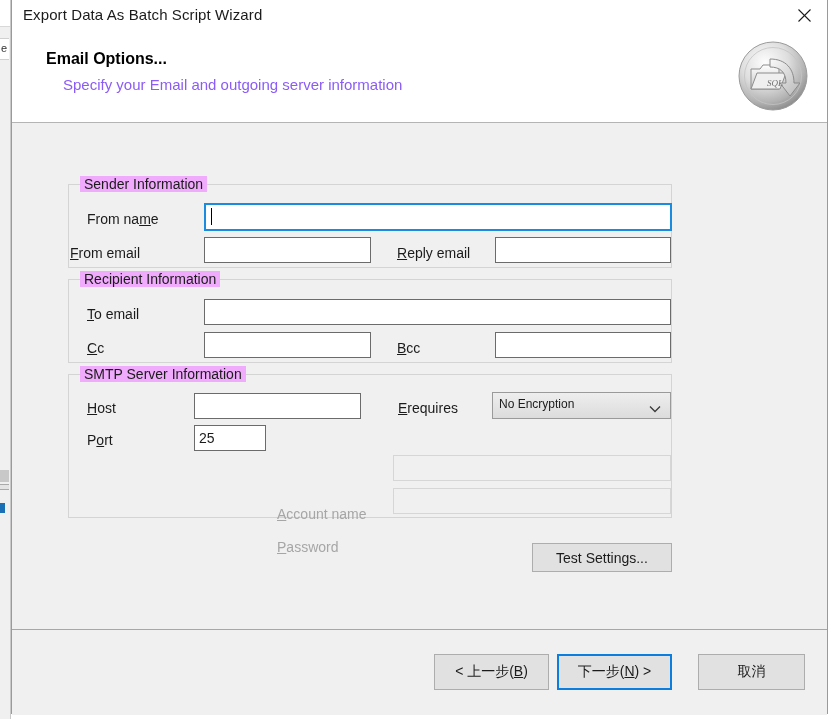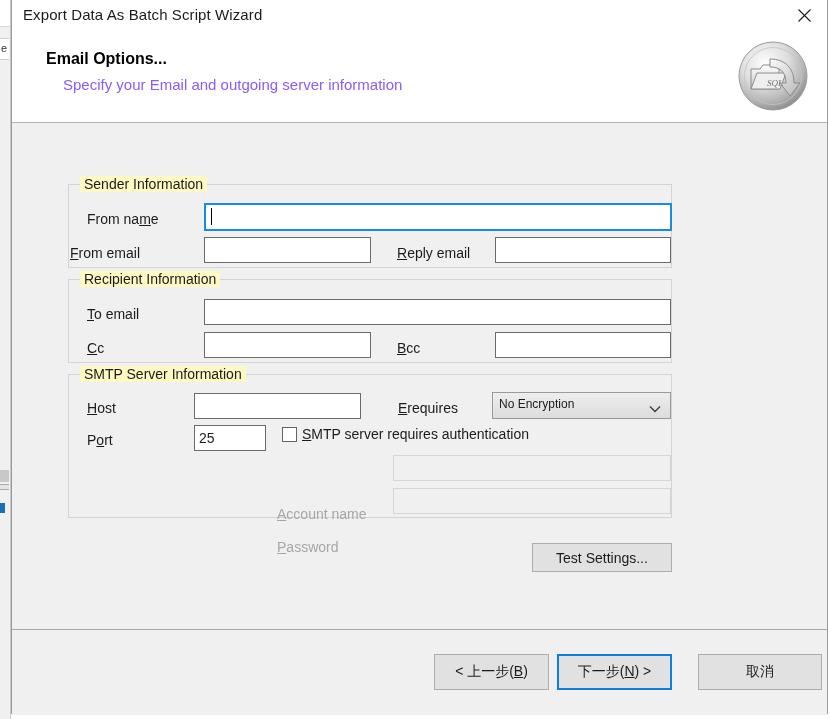--- a/index.html
+++ b/index.html
@@ -124,21 +124,21 @@
 
   
   .groupbox {
     position: absolute;
     border: 1px solid #d4d4d4;
     box-sizing: border-box;
   }
   .groupbox > .gb-title {
     position: absolute;
     top: -9px; left: 11px;
-    background: #fef9c3;
+    background: #f0abfc;
     padding: 0 4px;
     font-size: 14px;
     color: #1b1b1b;
     white-space: nowrap;
   }
 
   #gb-sender    { left: 56px; top: 61px;  width: 604px; height: 84px; }
   #gb-recipient { left: 56px; top: 156px; width: 604px; height: 84px; }
   #gb-smtp      { left: 56px; top: 251px; width: 604px; height: 144px; }
 
@@ -251,21 +251,21 @@
   #btn-test { left: 520px; top: 420px; width: 140px; height: 29px; }
 
   
   #footer {
     position: relative;
     height: 85px;
     background: #f0f0f0;
   }
   #btn-back   { left: 422px; top: 24px; width: 115px; height: 36px; }
   #btn-next   { left: 545px; top: 24px; width: 115px; height: 36px; }
-  #btn-cancel { left: 686px; top: 24px; width: 124px; height: 36px; }
+  #btn-cancel { left: 686px; top: 24px; width: 107px; height: 36px; }
 </style>
 </head>
 <body>
 
 <div id="bg-sliver">
   <div class="bg-titlebar"></div>
   <div class="bg-tab"></div>
   <div class="bg-letter">e</div>
   <div class="bg-strip-a"></div>
   <div class="bg-strip-b"></div>
@@ -357,24 +357,20 @@
       <span class="cb-arrow">
         <svg width="12" height="8" viewBox="0 0 12 8" aria-hidden="true">
           <polyline points="1,1.5 6,6.5 11,1.5" fill="none" stroke="#3a3a3a" stroke-width="1.3"></polyline>
         </svg>
       </span>
     </div>
 
     <div class="fld-label" style="left:75px; top:309px;"><span>P</span><u>o</u><span>rt</span></div>
     <input class="txtbox" style="left: 182px; top: 302px; width: 72px;" value="25">
 
-    <div class="checkbox-row" style="left:270px; top:303px;">
-      <span class="checkbox-box"></span>
-      <span class="checkbox-label"><span></span><u>S</u><span>MTP server requires authentication</span></span>
-    </div>
 
     <div class="fld-label disabled" style="left:265px; top:339px;"><span></span><u>A</u><span>ccount name</span></div>
     <input class="txtbox disabled" style="left: 381px; top: 332px; width: 278px;" disabled="" value="">
 
     <div class="fld-label disabled" style="left:265px; top:372px;"><span></span><u>P</u><span>assword</span></div>
     <input class="txtbox disabled" style="left: 381px; top: 365px; width: 278px;" disabled="" value="">
 
     <div class="btn" id="btn-test">
       <span>Test Settings...</span>
     </div>

